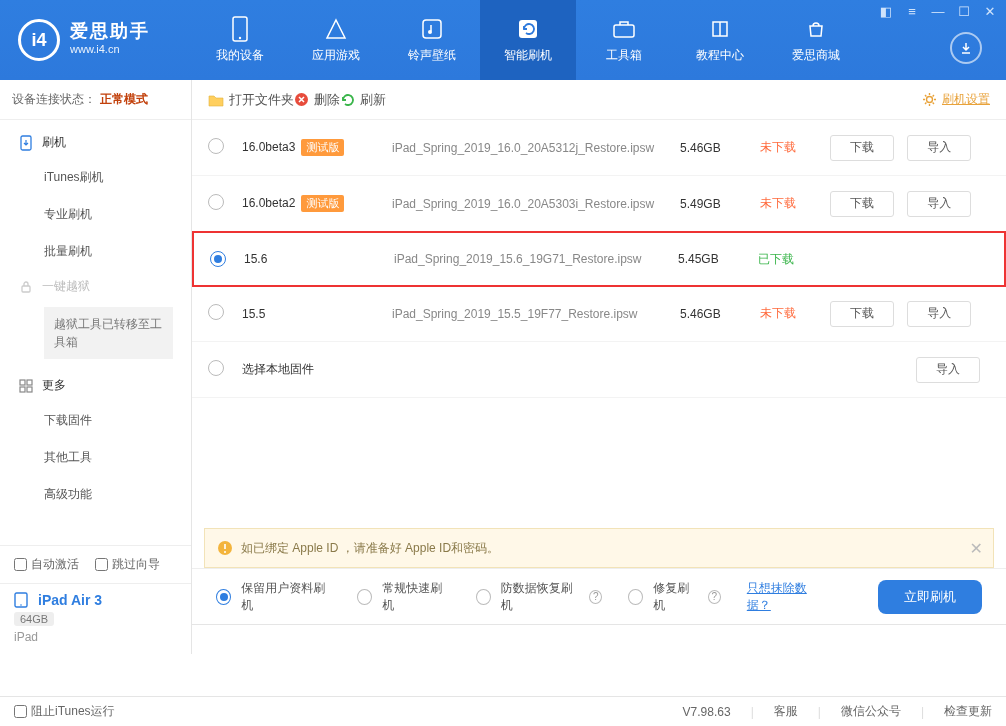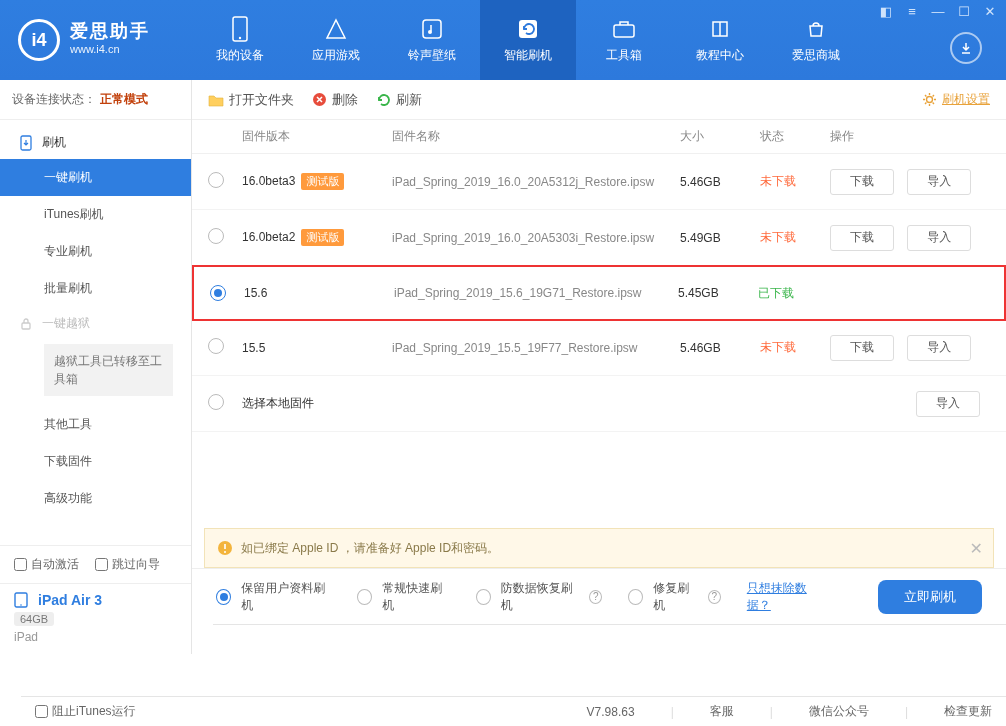--- a/index.html
+++ b/index.html
@@ -37,21 +37,21 @@
 .chk-row { padding: 10px 14px; display: flex; align-items: center; gap: 16px; color: #666; }
 .chk { display: flex; align-items: center; gap: 4px; }
 .chk input { width: 13px; height: 13px; }
 .device-block { padding: 8px 14px 10px; border-top: 1px solid #eee; }
 .device-name { color: #2f7ee0; font-weight: bold; font-size: 14px; display: flex; align-items: center; gap: 10px; }
 .device-cap { display: inline-block; background: #eee; color: #777; border-radius: 3px; padding: 1px 6px; font-size: 11px; margin-top: 4px; }
 .device-type { color: #999; font-size: 12px; margin-top: 4px; }
 
 
 .main { flex: 1; display: flex; flex-direction: column; }
-.toolbar { height: 40px; border-bottom: 1px solid #eee; display: flex; align-items: center; padding: 0 16px; gap: 18px; }
+.toolbar { height: 40px; border-bottom: 1px solid #eee; display: flex; align-items: center; padding: 0 16px; }
 .tool-btn { display: flex; align-items: center; gap: 5px; color: #555; cursor: pointer; font-size: 13px; }
 .tool-spacer { flex: 1; }
 .tool-right { display: flex; align-items: center; gap: 5px; color: #e8a23a; cursor: pointer; text-decoration: underline; }
 
 .table-head { display: flex; padding: 0 16px; height: 34px; align-items: center; color: #888; font-size: 12px; border-bottom: 1px solid #f0f0f0; }
 .col-radio { width: 34px; }
 .col-ver { width: 150px; }
 .col-name { flex: 1; }
 .col-size { width: 80px; text-align: left; }
 .col-status { width: 70px; }
@@ -72,21 +72,21 @@
 .notice-bar { margin: 0 12px; background: #fff8e8; border: 1px solid #f2e3b8; height: 40px; display: flex; align-items: center; padding: 0 12px; color: #8a7a4a; position: relative; }
 .notice-close { position: absolute; right: 10px; color: #bbb; cursor: pointer; font-size: 16px; }
 
 .flash-bar { height: 56px; display: flex; align-items: center; padding: 0 24px; gap: 26px; border-top: 1px solid #eee; }
 .flash-opt { display: flex; align-items: center; gap: 10px; color: #555; cursor: pointer; }
 .flash-help { width: 14px; height: 14px; border: 1px solid #bbb; border-radius: 50%; display: inline-flex; align-items: center; justify-content: center; font-size: 10px; color: #999; cursor: pointer; }
 .flash-link { color: #2f7ee0; text-decoration: underline; cursor: pointer; }
 .flash-spacer { flex: 1; }
 .flash-btn { width: 110px; height: 34px; background: #2f7ee0; color: #fff; border: none; border-radius: 8px; font-size: 13px; cursor: pointer; }
 
-.footer { height: 30px; border-top: 1px solid #e5e5e5; display: flex; align-items: center; padding: 0 14px; color: #666; font-size: 12px; gap: 36px; margin-left: 21px; }
+.footer { height: 30px; border-top: 1px solid #e5e5e5; display: flex; align-items: center; padding: 0 14px; color: #666; font-size: 12px; gap: 20px; }
 .footer .spacer { flex: 1; }
 .footer .sep { color: #ddd; }
 
 svg { display: block; }
 </style>
 </head>
 <body>
 
 <div class="header">
   <div class="logo-area">
@@ -184,38 +184,48 @@
     <div class="side-nav">
       <div class="side-group">
         <span class="side-icon">
             <svg width="14" height="16">
               <rect x="2" y="1" width="10" height="14" rx="1.5" fill="none" stroke="#2f7ee0" stroke-width="1.3"></rect>
               <path d="M7 5 v5 M5 8 l2 2 l2-2" stroke="#2f7ee0" stroke-width="1.2" fill="none"></path>
             </svg>
           </span>
         <span>刷机</span>
       </div>
-      <div class="side-sub active">一键刷机</div>
       <div class="side-sub">iTunes刷机</div>
       <div class="side-sub">专业刷机</div>
       <div class="side-sub">批量刷机</div>
 
       <div class="side-group" style="color:#bbb">
         <span class="side-icon">
             <svg width="14" height="14">
               <rect x="3" y="6" width="8" height="6" rx="1" fill="none" stroke="#ccc" stroke-width="1.3"></rect>
               <path d="M5 6 V4 a2 2 0 0 1 4 0 v2" fill="none" stroke="#ccc" stroke-width="1.3"></path>
             </svg>
           </span>
         <span>一键越狱</span>
       </div>
       <div class="side-note">越狱工具已转移至工具箱</div>
 
+      <div class="side-group">
+        <span class="side-icon">
+            <svg width="14" height="14">
+              <rect x="1" y="1" width="5" height="5" fill="none" stroke="#888" stroke-width="1.2"></rect>
+              <rect x="8" y="1" width="5" height="5" fill="none" stroke="#888" stroke-width="1.2"></rect>
+              <rect x="1" y="8" width="5" height="5" fill="none" stroke="#888" stroke-width="1.2"></rect>
+              <rect x="8" y="8" width="5" height="5" fill="none" stroke="#888" stroke-width="1.2"></rect>
+            </svg>
+          </span>
+        <span>更多</span>
+      </div>
+      <div class="side-sub">下载固件</div>
       <div class="side-sub">其他工具</div>
-      <div class="side-sub">下载固件</div>
       <div class="side-sub">高级功能</div>
     </div>
     <div class="left-bottom">
       <div class="chk-row">
         <label class="chk">
             <input type="checkbox" style="">
             <span>自动激活</span>
           </label>
         <label class="chk">
             <input type="checkbox" style="">
@@ -273,28 +283,20 @@
               <circle cx="7.5" cy="7.5" r="3" fill="none" stroke="#e8a23a" stroke-width="1.4"></circle>
               <g stroke="#e8a23a" stroke-width="1.4">
                 <path d="M7.5 1 v2 M7.5 12 v2 M1 7.5 h2 M12 7.5 h2 M3 3 l1.4 1.4 M10.6 10.6 L12 12 M12 3 l-1.4 1.4 M4.4 10.6 L3 12"></path>
               </g>
             </svg>
           </span>
         <span>刷机设置</span>
       </div>
     </div>
 
-    <div class="table-head">
-      <div class="col-radio"></div>
-      <div class="col-ver">固件版本</div>
-      <div class="col-name">固件名称</div>
-      <div class="col-size">大小</div>
-      <div class="col-status">状态</div>
-      <div class="col-ops">操作</div>
-    </div>
 
     <div class="table-body">
 
       <div class="fw-row">
         <div class="col-radio"><span class="radio-outer"></span></div>
         <div class="col-ver"><span>16.0beta3</span><span class="beta-tag">测试版</span></div>
         <div class="col-name fw-name">iPad_Spring_2019_16.0_20A5312j_Restore.ipsw</div>
         <div class="col-size">5.46GB</div>
         <div class="col-status status-no">未下载</div>
         <div class="col-ops">

